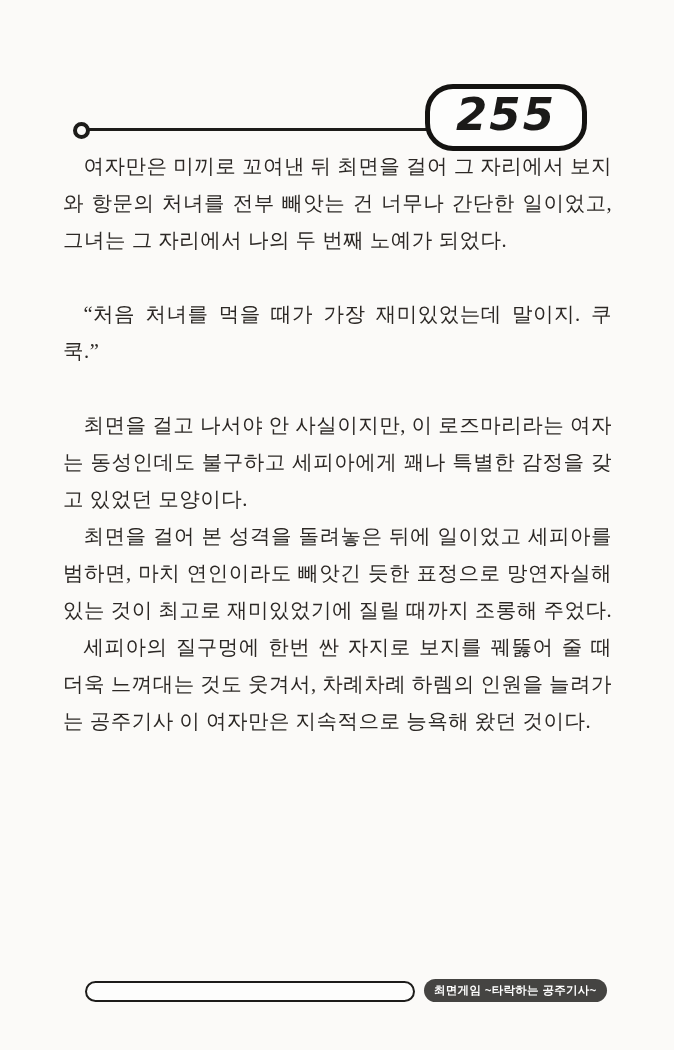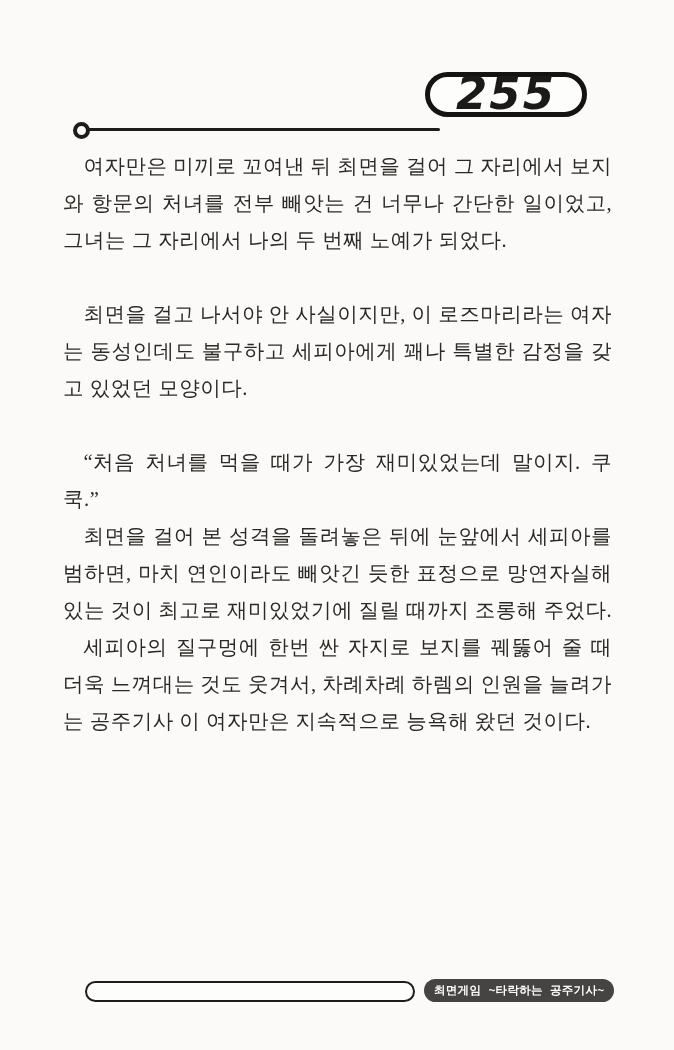--- a/index.html
+++ b/index.html
@@ -33,29 +33,28 @@
     left: 88px;
     top: 128px;
     width: 352px;
     height: 3px;
     background: #1d1c1a;
     border-radius: 2px;
   }
   .page-number-badge {
     position: absolute;
     left: 425px;
-    top: 72px;
+    top: 84px;
     width: 162px;
-    height: 45px;
+    height: 67px;
     box-sizing: border-box;
     border: 5px solid #141311;
     border-radius: 28px;
     background: #fdfdfc;
     display: flex;
-    align-items: center;
     justify-content: center;
   }
   .page-number-badge span {
     font-family: "DejaVu Sans", sans-serif;
     font-weight: bold;
     font-style: italic;
     font-size: 45px;
     letter-spacing: 2px;
     color: #1b1a18;
     transform: translateY(-1px);
@@ -102,43 +101,43 @@
     box-sizing: border-box;
     padding: 0 10px;
     border-radius: 12px;
     background: #454442;
     display: inline-flex;
     align-items: center;
     justify-content: center;
     white-space: nowrap;
   }
   .series-title-badge span {
-    font-family: Liberation Mono, monospace;
+    font-family: Liberation Sans, sans-serif;
     font-weight: bold;
     font-size: 11.5px;
     letter-spacing: 0.3px;
     color: #ffffff;
   }
 </style>
 </head>
 <body>
 
 <div class="page">
 
   <div class="header-ring"></div>
   <div class="header-rule"></div>
   <div class="page-number-badge">
     <span>255</span>
   </div>
 
   <main class="text-block">
     <p>여자만은 미끼로 꼬여낸 뒤 최면을 걸어 그 자리에서 보지와 항문의 처녀를 전부 빼앗는 건 너무나 간단한 일이었고, 그녀는 그 자리에서 나의 두 번째 노예가 되었다.</p>
+    <p class="gap-before">“처음 처녀를 먹을 때가 가장 재미있었는데 말이지. 쿠쿡.”</p>
     <p class="gap-before">최면을 걸고 나서야 안 사실이지만, 이 로즈마리라는 여자는 동성인데도 불구하고 세피아에게 꽤나 특별한 감정을 갖고 있었던 모양이다.</p>
-    <p class="gap-before">“처음 처녀를 먹을 때가 가장 재미있었는데 말이지. 쿠쿡.”</p>
-    <p>최면을 걸어 본 성격을 돌려놓은 뒤에 눈앞에서 세피아를 범하면, 마치 연인이라도 빼앗긴 듯한 표정으로 망연자실해 있는 것이 최고로 재미있었기에 질릴 때까지 조롱해 주었다.</p>
+    <p>최면을 걸어 본 성격을 돌려놓은 뒤에 일이었고 세피아를 범하면, 마치 연인이라도 빼앗긴 듯한 표정으로 망연자실해 있는 것이 최고로 재미있었기에 질릴 때까지 조롱해 주었다.</p>
     <p>세피아의 질구멍에 한번 싼 자지로 보지를 꿰뚫어 줄 때 더욱 느껴대는 것도 웃겨서, 차례차례 하렘의 인원을 늘려가는 공주기사 이 여자만은 지속적으로 능욕해 왔던 것이다.</p>
   </main>
 
   <div class="footer-pill"></div>
   <div class="series-title-badge">
     <span>최면게임 ~타락하는 공주기사~</span>
   </div>
 
 </div>
 

